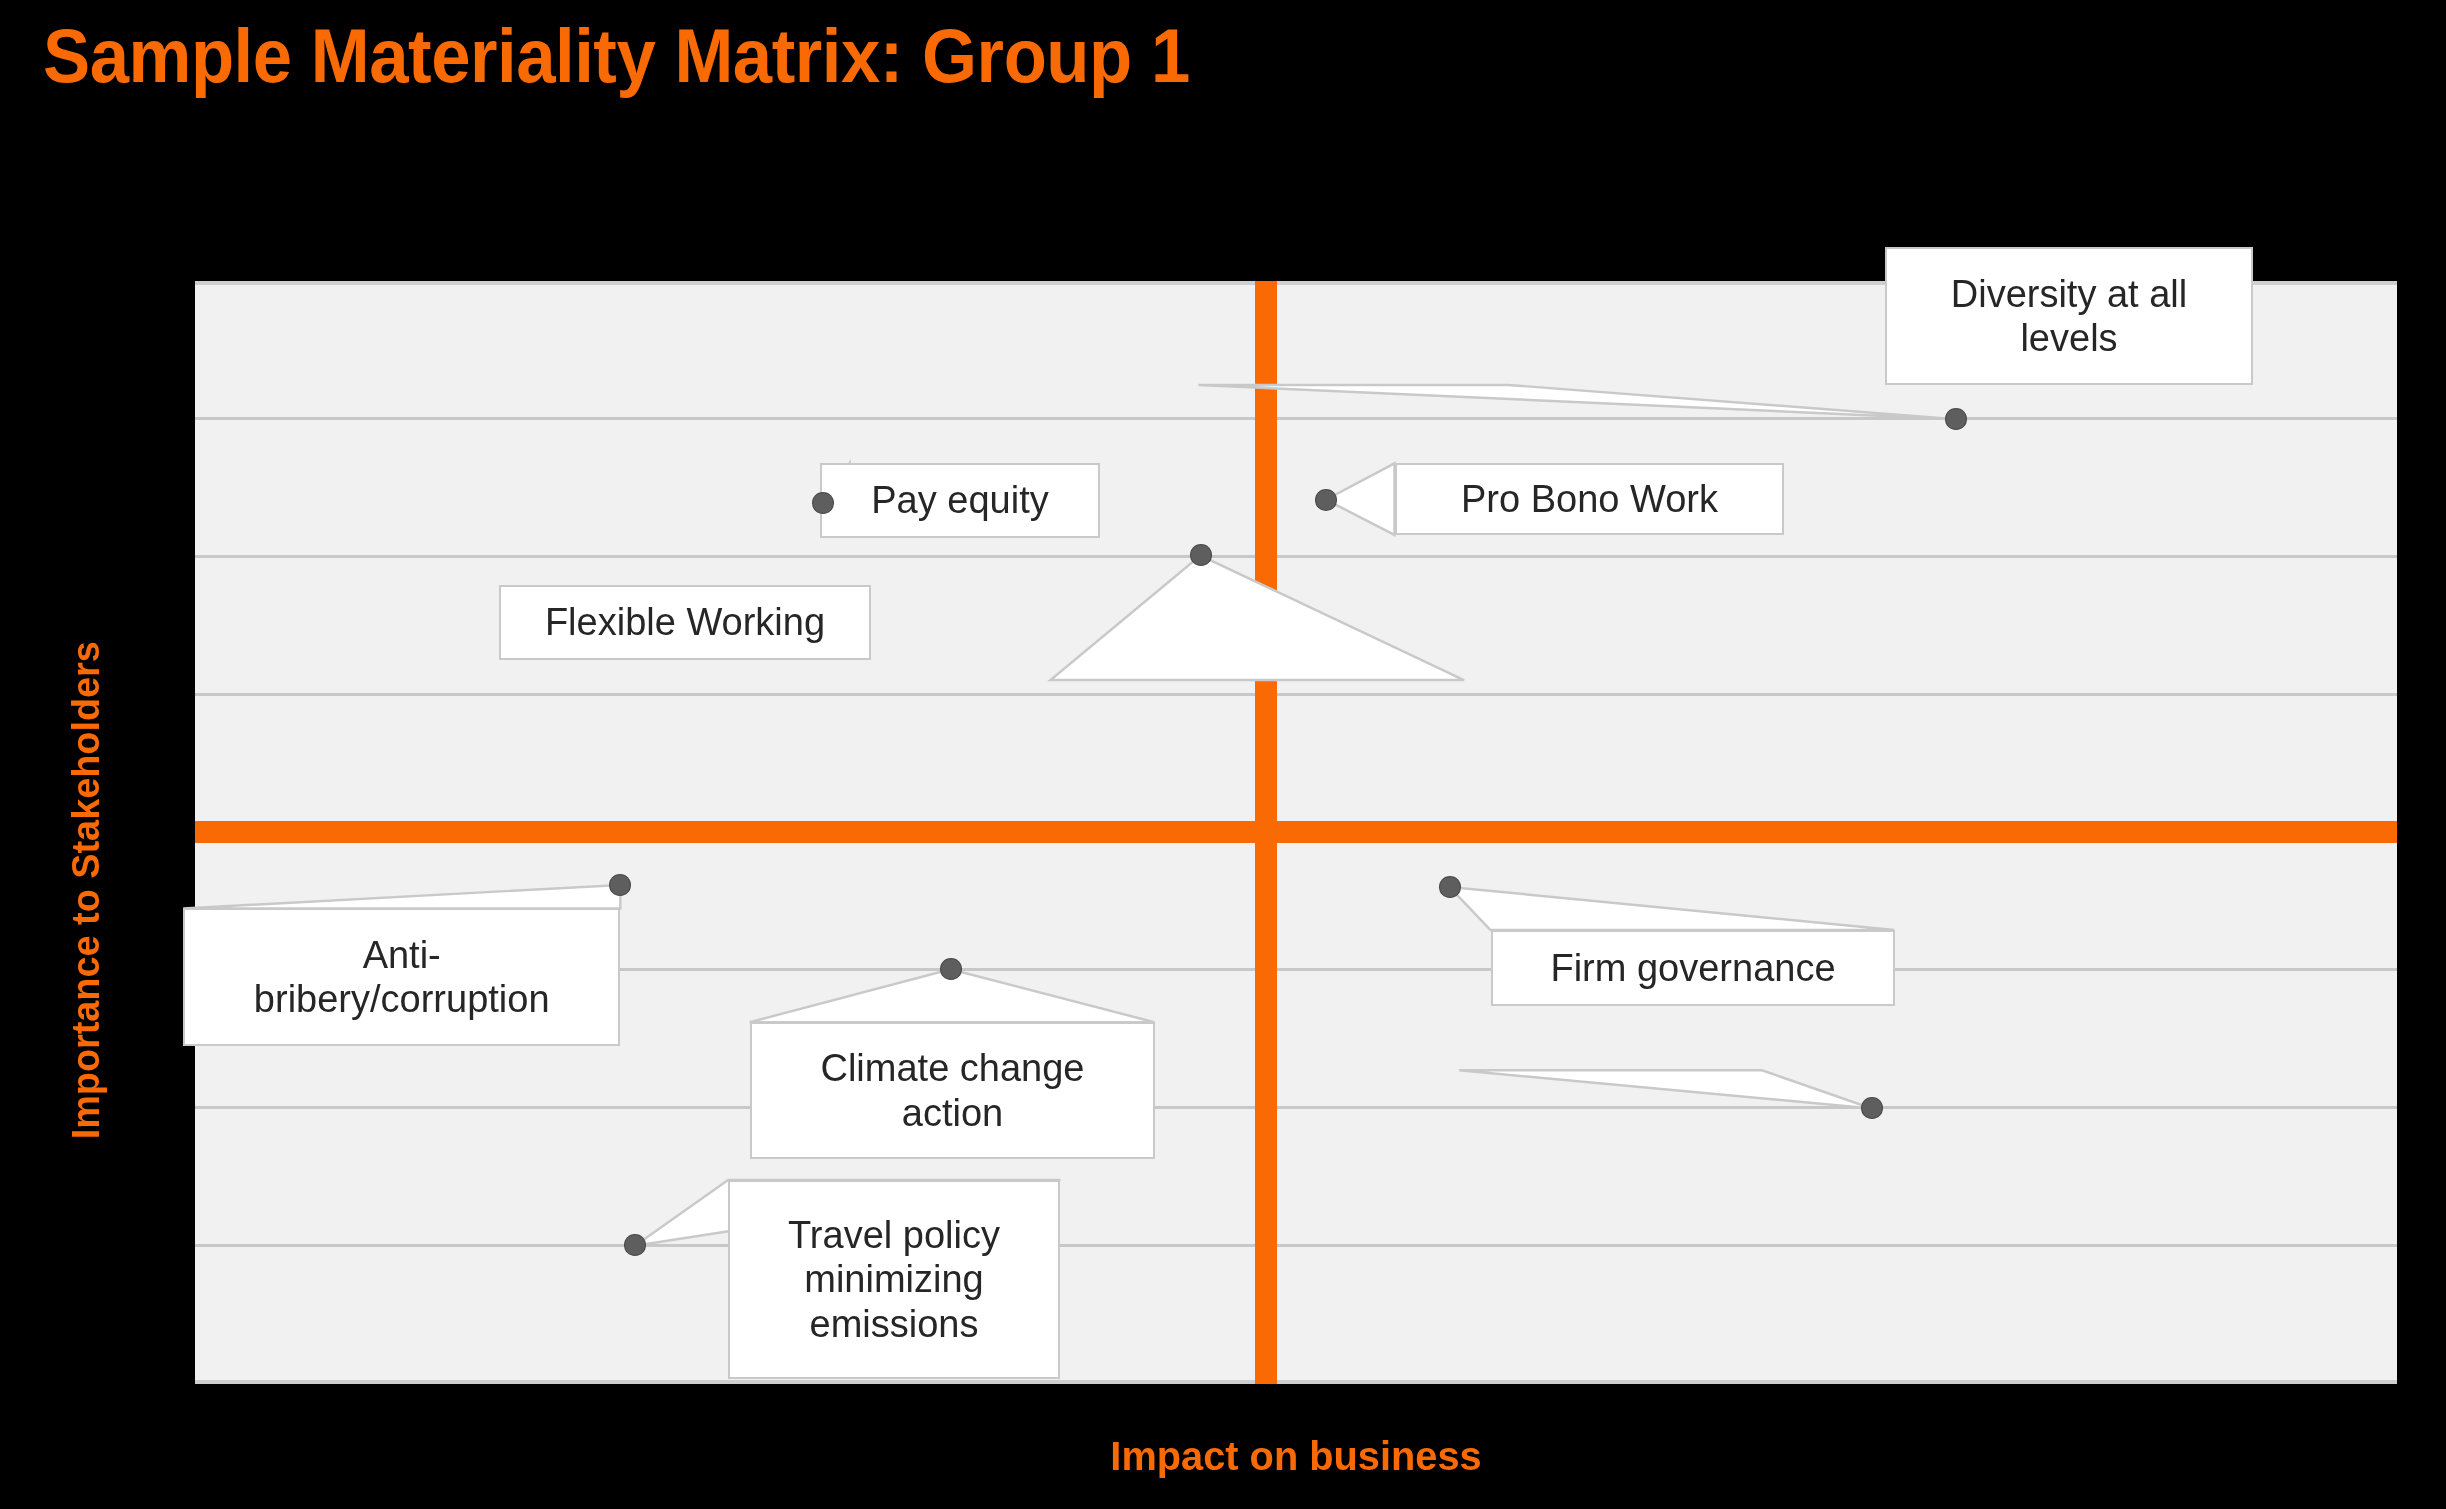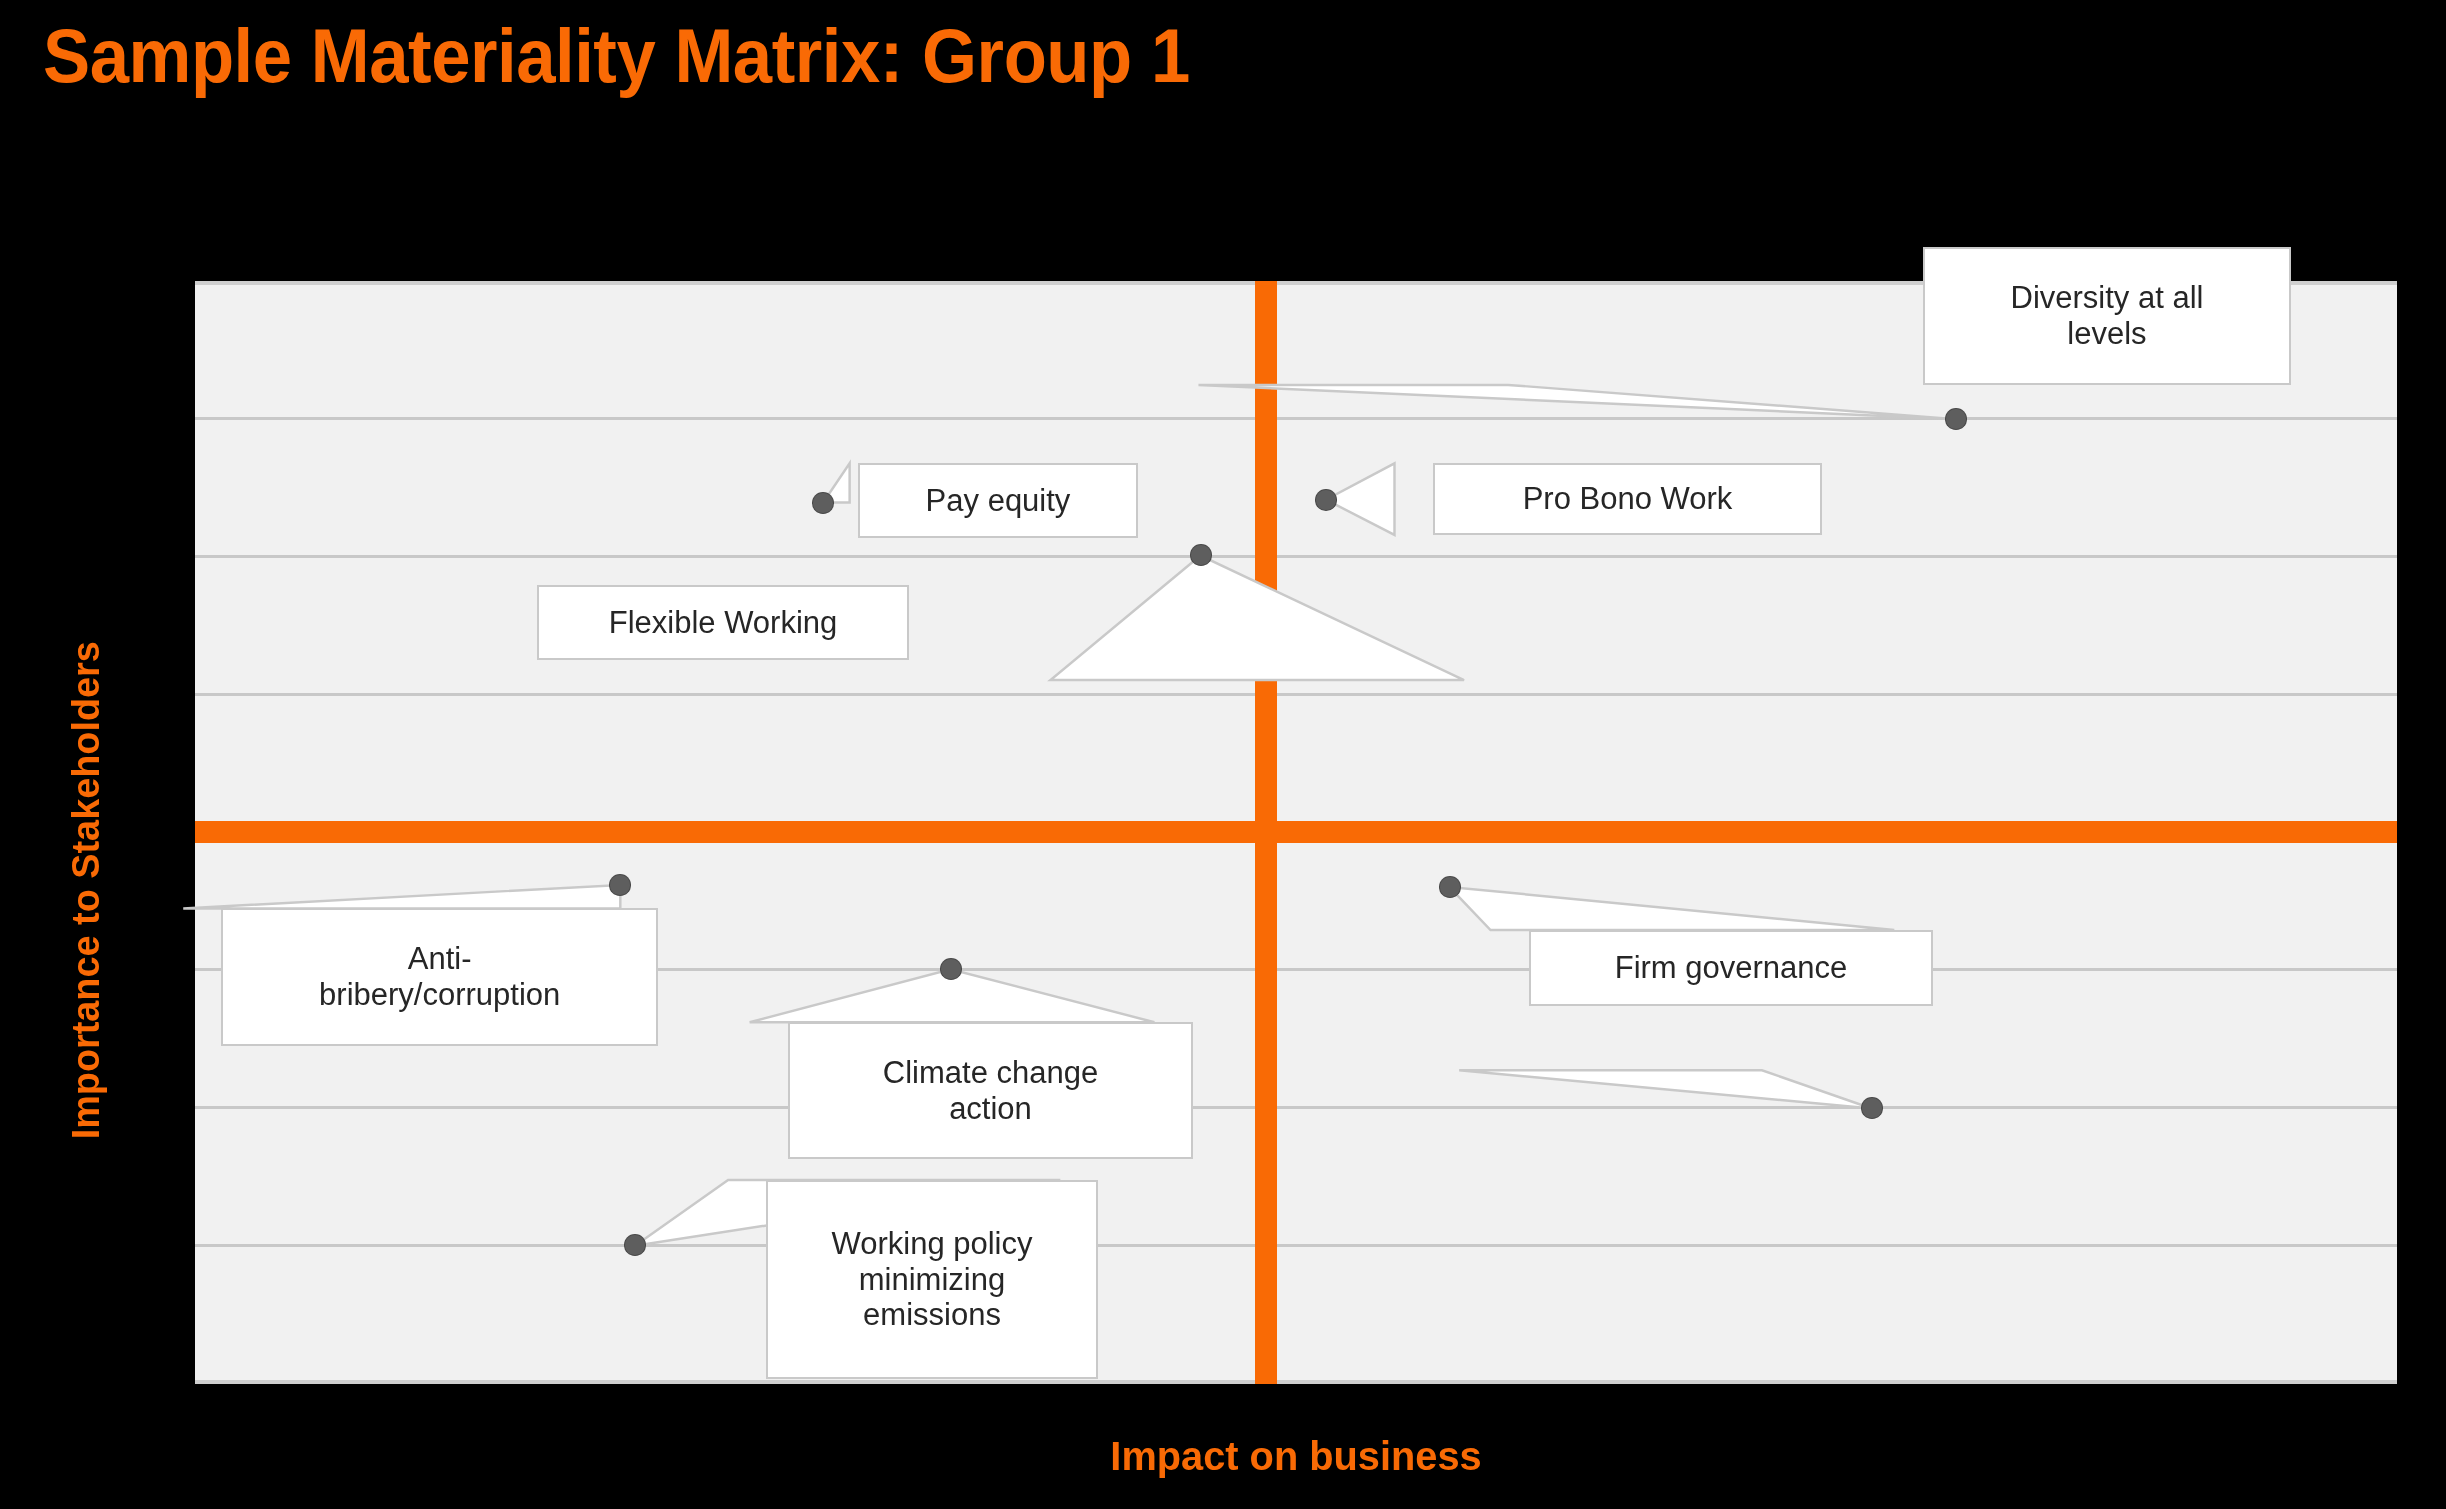--- a/index.html
+++ b/index.html
@@ -119,30 +119,29 @@
   }
 
   
   .callout {
     position: absolute;
     background: #FFFFFF;
     border: 2px solid #C9C9C9;
     box-sizing: border-box;
     color: #262626;
     font-family: "Liberation Sans", sans-serif;
-    font-size: 31px;
+    font-size: 38px;
     line-height: 1.16;
     text-align: center;
     display: flex;
     align-items: center;
     justify-content: center;
     padding: 2px 9.8px;
     z-index: 5;
     white-space: pre-line;
-    margin-left: 38px;
   }
 
   
   .leaders {
     position: absolute;
     left: 0; top: 0;
     width: 2202px;
     height: 1103px;
     overflow: visible;
     z-index: 4;
@@ -209,21 +208,21 @@
 
     <div class="callout" style="left:-11.8px; top:627px; width:437px; height:138px;">Anti-
 bribery/corruption</div>
 
     <div class="callout" style="left:1296px; top:649px; width:404px; height:76px;">Firm governance</div>
 
     <div class="callout" style="left:555px; top:741px; width:405px; height:137px;">Climate change
 action</div>
 
 
-    <div class="callout" style="left:533px; top:899px; width:332px; height:199px;">Working policy
+    <div class="callout" style="left:533px; top:899px; width:332px; height:199px;">Travel policy
 minimizing
 emissions</div>
 
     <div class="marker" style="left:1761px; top:138px;"></div>
     <div class="marker" style="left:628px; top:222px;"></div>
     <div class="marker" style="left:1131px; top:219px;"></div>
     <div class="marker" style="left:1006px; top:274px;"></div>
     <div class="marker" style="left:425px; top:604px;"></div>
     <div class="marker" style="left:1255px; top:606px;"></div>
     <div class="marker" style="left:756px; top:688px;"></div>

